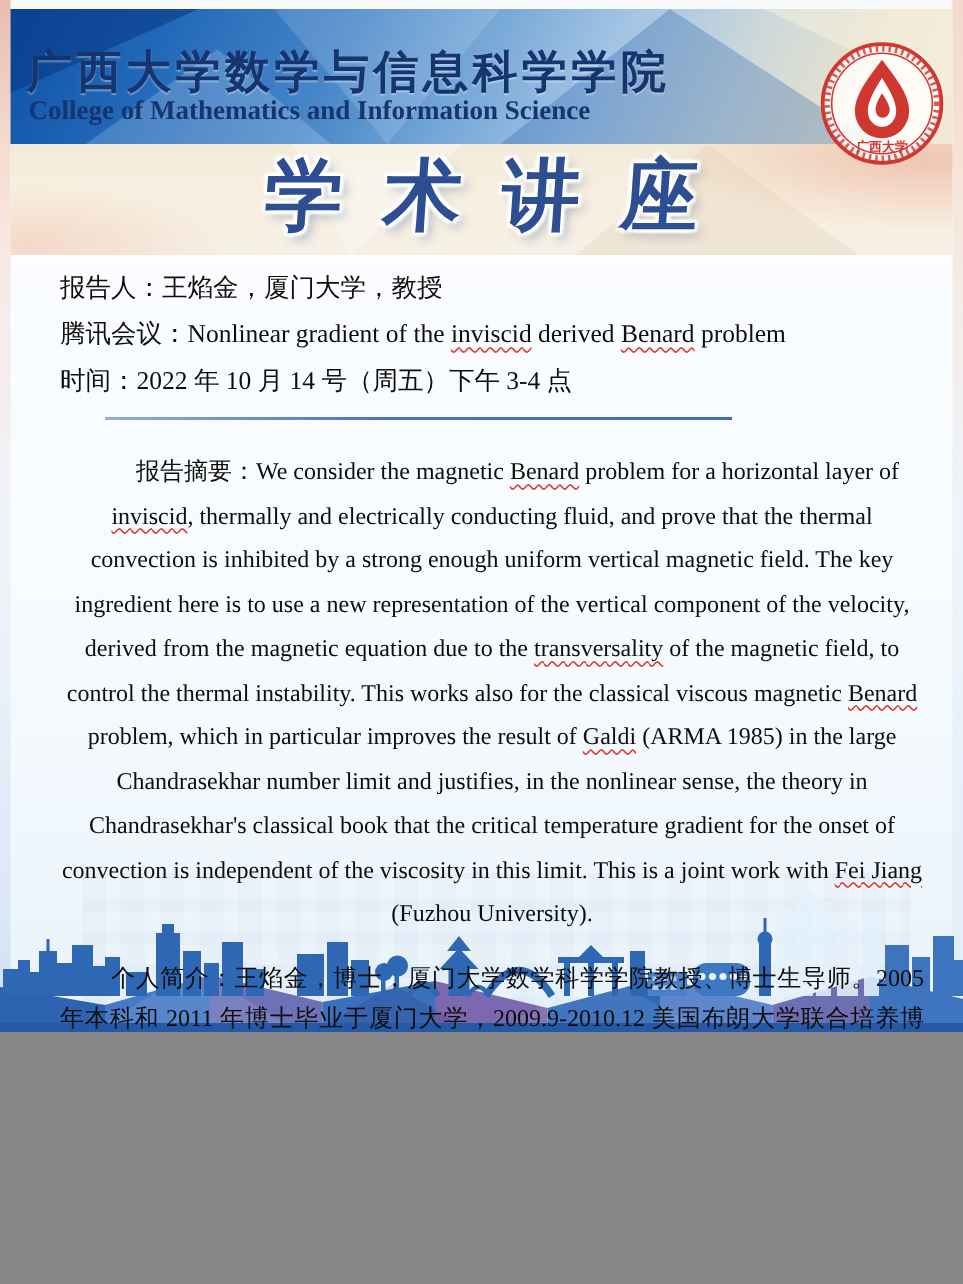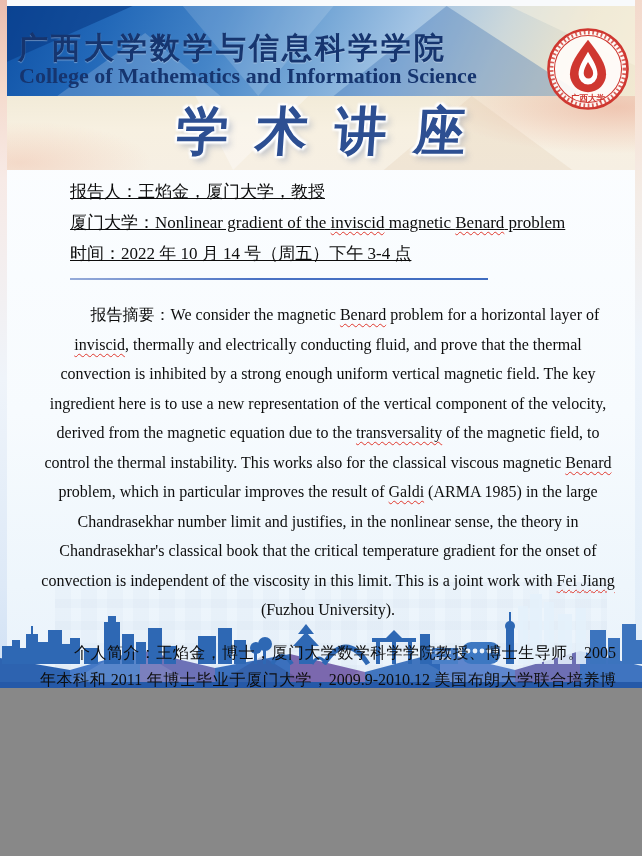--- a/index.html
+++ b/index.html
@@ -23,41 +23,41 @@
   .tri1{background:rgba(8,55,130,.55);clip-path:polygon(0 0,20% 0,0 62%);}
   .tri2{background:rgba(255,255,255,.14);clip-path:polygon(28% 0,52% 0,40% 100%);}
   .tri3{background:rgba(25,85,165,.28);clip-path:polygon(52% 100%,70% 0,92% 100%);}
   .tri4{background:rgba(250,245,226,.45);clip-path:polygon(80% 0,100% 0,100% 66%);}
   .tri5{background:rgba(255,255,255,.18);clip-path:polygon(8% 100%,22% 30%,34% 100%);}
   .college-cn{
     position:absolute;left:11px;top:22px;font-size:30px;font-weight:bold;color:#16356f;
     letter-spacing:3px;white-space:nowrap;text-shadow:0 1px 1px rgba(255,255,255,.35);
   }
   .college-en{
-    position:absolute;left:12px;top:57px;font-size:22px;font-weight:bold;color:#16356f;white-space:nowrap;
+    position:absolute;left:12px;top:57px;font-size:18px;font-weight:bold;color:#16356f;white-space:nowrap;
   }
   .logo{position:absolute;right:4px;top:20px;width:86px;height:86px;}
   
   .title-band{
     position:absolute;left:7px;right:7px;top:96px;height:74px;z-index:1;
     background:
       radial-gradient(ellipse 40% 90% at 97% 15%,rgba(236,172,150,.60),rgba(236,172,150,0) 70%),
       radial-gradient(ellipse 30% 80% at 2% 90%,rgba(240,190,168,.45),rgba(240,190,168,0) 70%),
       linear-gradient(180deg,#f2ebd8 0%,#f7f0e1 45%,#f6efe3 100%);
   }
   .title-band .shard1{position:absolute;inset:0;background:rgba(255,255,255,.35);clip-path:polygon(30% 0,48% 0,36% 100%);}
   .title-band .shard2{position:absolute;inset:0;background:rgba(222,198,170,.25);clip-path:polygon(60% 100%,74% 0,90% 100%);}
   .lecture-title{
     position:absolute;inset:0;text-align:center;line-height:72px;font-size:52px;font-weight:bold;
     color:#2d4f92;letter-spacing:27px;text-indent:27px;transform:skewX(-4deg);
     text-shadow:-2px -2px 2px #fff,2px -2px 2px #fff,-2px 2px 2px #fff,2px 2px 2px #fff,0 0 4px #fff,4px 4px 7px rgba(45,75,135,.40);
   }
   
   .content{position:absolute;left:40px;right:26px;top:176px;z-index:3;color:#0d0d0d;}
-  .info{margin-left:30px;text-decoration:underline;}
+  .info{}
   .info-line{font-size:17px;line-height:31px;white-space:nowrap;}
   .divider{margin:9px 0 0 30px;width:418px;height:2px;border:none;
     background:linear-gradient(90deg,#96abd9,#4a72c4 45%,#3f6cc0);}
   .abstract{margin:20px 0 0 0;font-size:16px;line-height:29.5px;text-indent:34px;text-align:center;}
   .bio{margin:14px 0 0 0;font-size:16px;line-height:27.5px;text-indent:34px;text-align:justify;}
   .wavy{
     text-decoration-line:underline;text-decoration-style:wavy;
     text-decoration-color:#e0392e;text-decoration-thickness:1px;text-underline-offset:3px;
   }
   
@@ -101,21 +101,21 @@
     <div class="shard1"></div>
     <div class="shard2"></div>
     <div class="lecture-title">学术讲座</div>
   </div>
 
   <div class="watermark"></div>
 
   <div class="content">
     <div class="info">
       <div class="info-line"><span>报告人：</span><span>王焰金，厦门大学，教授</span></div>
-      <div class="info-line"><span>厦门大学：</span><span>Nonlinear gradient of the </span><span class="wavy">inviscid</span><span> magnetic </span><span class="wavy">Benard</span><span> problem</span></div>
+      <div class="info-line"><span>腾讯会议：</span><span>Nonlinear gradient of the </span><span class="wavy">inviscid</span><span> derived </span><span class="wavy">Benard</span><span> problem</span></div>
       <div class="info-line"><span>时间：</span><span>2022 年 10 月 14 号（周五）下午 3-4 点</span></div>
     </div>
 
     <hr class="divider">
 
     <p class="abstract"><span>报告摘要：</span><span>We consider the magnetic </span><span class="wavy">Benard</span><span> problem for a horizontal layer of </span><span class="wavy">inviscid</span><span>, thermally and electrically conducting fluid, and prove that the thermal convection is inhibited by a strong enough uniform vertical magnetic field. The key ingredient here is to use a new representation of the vertical component of the velocity, derived from the magnetic equation due to the </span><span class="wavy">transversality</span><span> of the magnetic field, to control the thermal instability. This works also for the classical viscous magnetic </span><span class="wavy">Benard</span><span> problem, which in particular improves the result of </span><span class="wavy">Galdi</span><span> (ARMA 1985) in the large Chandrasekhar number limit and justifies, in the nonlinear sense, the theory in Chandrasekhar's classical book that the critical temperature gradient for the onset of convection is independent of the viscosity in this limit. This is a joint work with </span><span class="wavy">Fei Jiang</span><span> (Fuzhou University).</span></p>
 
     <p class="bio"><span>个人简介：</span><span>王焰金，博士，厦门大学数学科学学院教授、博士生导师。2005 年本科和 2011 年博士毕业于厦门大学，2009.9-2010.12 美国布朗大学联合培养博士，2013.9-2014.9 香港中文大学博士后。主要从事流体力学方程的数学理论研究，论文发表在 CMP、Adv. Math.、ARMA、CPDE、JMPA 等。曾获 2013 年度全国优秀博士学位论文奖，入选 2018 年度国家高层次青年人才。</span></p>
   </div>
 

